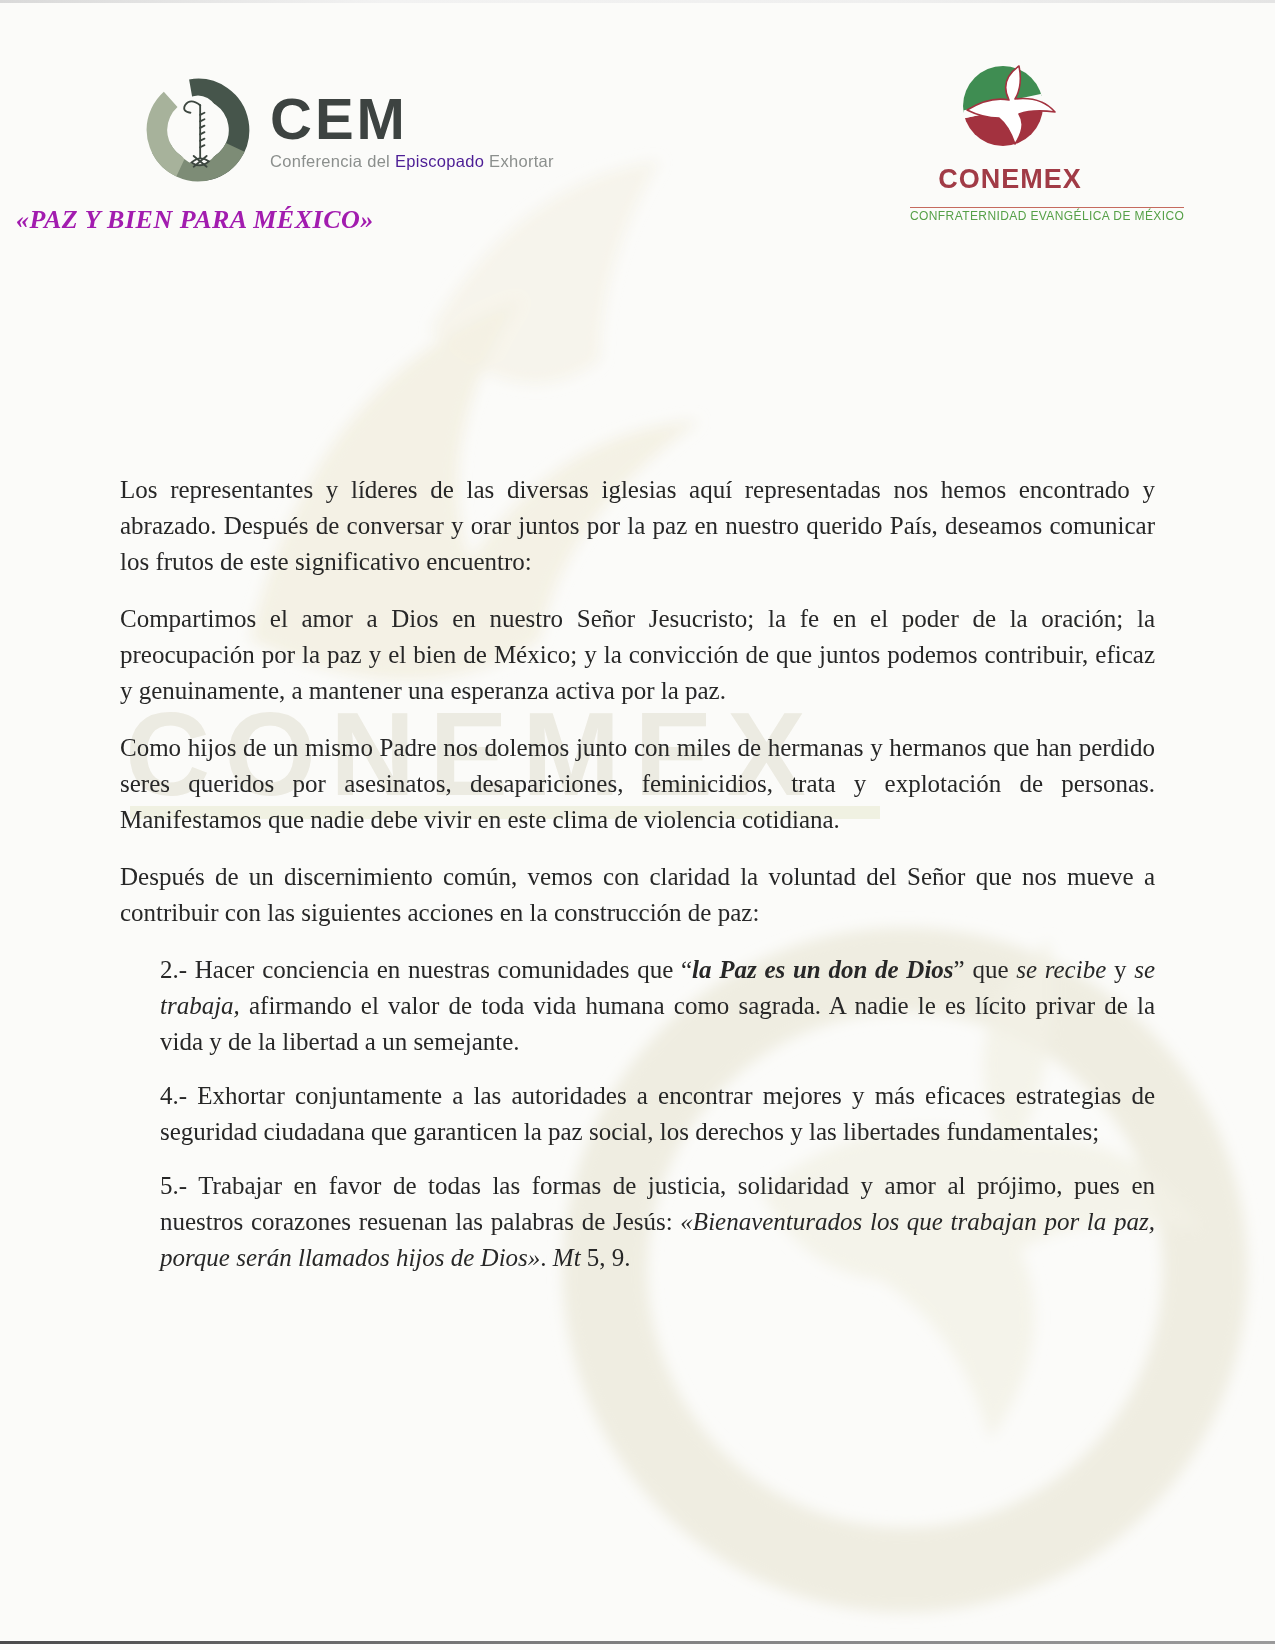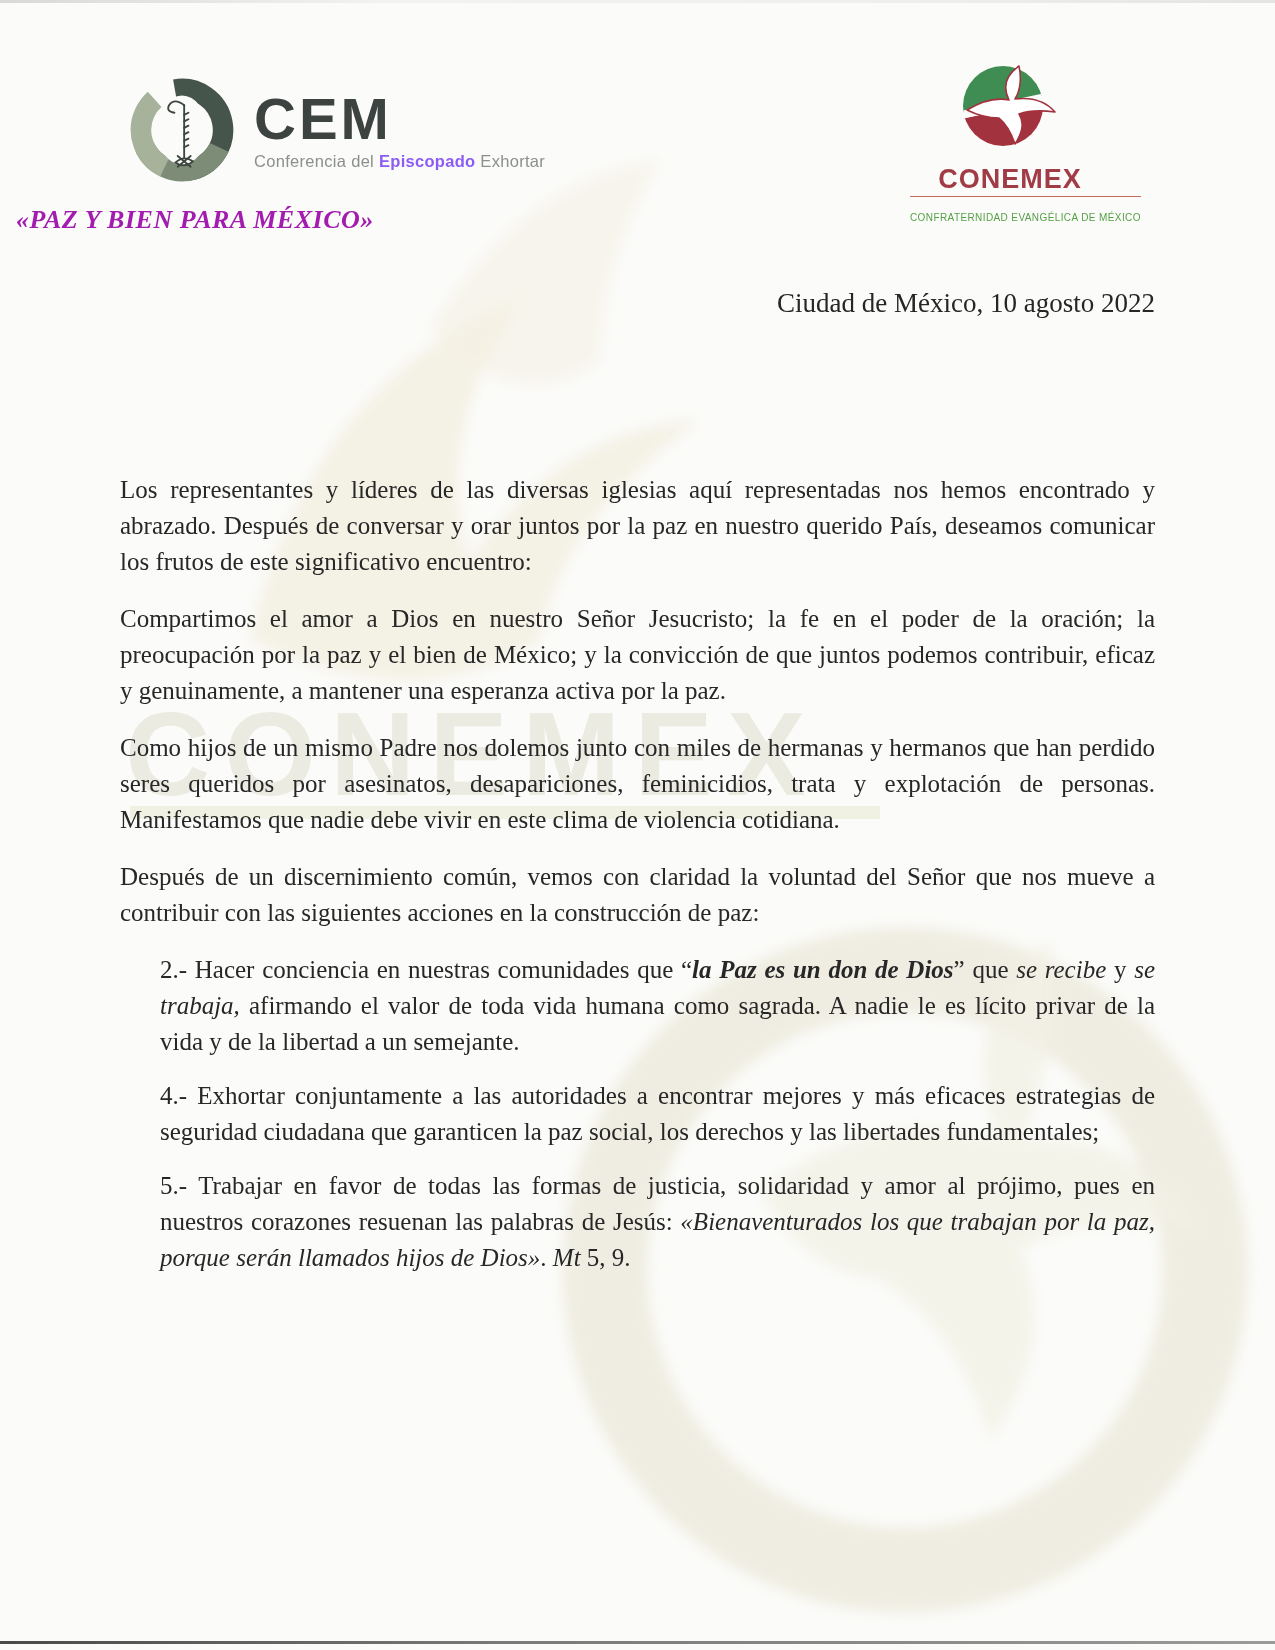--- a/index.html
+++ b/index.html
@@ -17,41 +17,41 @@
     position:absolute;top:0;left:0;width:100%;height:3px;
     background:linear-gradient(to right,#d9d9d9,#f2f2f2 30%,#efefef 70%,#e4e4e4);
   }
   .scan-bottom-edge{
     position:absolute;left:0;bottom:6px;width:100%;height:3px;
     background:linear-gradient(to right,#4a4a4a,#7a7a7a 40%,#8a8a8a 70%,#9a9a9a);
   }
   
   .watermark{position:absolute;inset:0;pointer-events:none;}
   
-  .cem-block{position:absolute;left:128px;top:76px;display:flex;align-items:center;}
+  .cem-block{position:absolute;left:144px;top:76px;display:flex;align-items:center;}
   .cem-text{margin-left:18px;}
   .cem-acronym{
     font-family:"Liberation Sans", sans-serif;
     font-weight:bold;font-size:58px;line-height:58px;
     letter-spacing:3px;color:#3d4341;
   }
   .cem-tagline{
     font-family:"Liberation Sans", sans-serif;
     font-size:16.5px;color:#8b8f8d;margin-top:4px;letter-spacing:.3px;
   }
-  .cem-tagline .bold{font-weight:bold;color:#8b5cf6;}
+  .cem-tagline .bold{font-weight:normal;color:#4c1d95;}
   .conemex-block{position:absolute;left:910px;top:58px;width:200px;text-align:center;}
   .conemex-name{
     font-family:"Liberation Sans", sans-serif;
     font-weight:bold;font-size:27px;letter-spacing:1px;color:#a13b46;margin-top:2px;
   }
   .conemex-tagline{
     font-family:"Liberation Sans", sans-serif;
-    font-size:10px;color:#55a047;letter-spacing:.4px;white-space:nowrap;
-    border-top:1px solid #c56a5e;padding-top:15px;display:inline-block;margin-top:1px;
+    font-size:12px;color:#55a047;letter-spacing:.4px;white-space:nowrap;
+    border-top:1px solid #c56a5e;padding-top:1px;display:inline-block;margin-top:12px;
   }
   
   .title{
     position:absolute;top:205px;left:16px;width:1215px;text-align:left;
     font-weight:bold;font-style:italic;font-size:26px;letter-spacing:.5px;color:#a21caf;
   }
   .dateline{
     position:absolute;top:288px;left:120px;width:1035px;text-align:right;
     font-size:27px;color:#262626;
   }
@@ -130,21 +130,20 @@
         <rect x="5" y="44" width="110" height="8" fill="#fbfbf9" transform="rotate(-12 58 48)"></rect>
       </g>
       <path d="M22 52 Q45 38 64 42 Q54 22 74 8 Q78 28 70 41 Q96 38 110 54 Q88 51 74 56 Q82 68 70 86 Q64 68 54 60 Q38 60 22 52 Z" fill="#ffffff" stroke="#a3323f" stroke-width="1.6" stroke-linejoin="round"></path>
     </svg>
     <div class="conemex-name">CONEMEX</div>
     <div class="conemex-tagline">CONFRATERNIDAD EVANGÉLICA DE MÉXICO</div>
   </div>
 
   <div class="title">«PAZ Y BIEN PARA MÉXICO»</div>
 
-  <div class="dateline">Ciudad de México, 10 agosto 2022</div>
 
 
   <div class="body-flow">
     <div>
         <div class="paragraph"><span class="seg regular">Los representantes y líderes de las diversas iglesias aquí representadas nos hemos encontrado y abrazado. Después de conversar y orar juntos por la paz en nuestro querido País, deseamos comunicar los frutos de este significativo encuentro:</span></div>
         <div class="paragraph"><span class="seg regular">Compartimos el amor a Dios en nuestro Señor Jesucristo; la fe en el poder de la oración; la preocupación por la paz y el bien de México; y la convicción de que juntos podemos contribuir, eficaz y genuinamente, a mantener una esperanza activa por la paz.</span></div>
         <div class="paragraph"><span class="seg regular">Como hijos de un mismo Padre nos dolemos junto con miles de hermanas y hermanos que han perdido seres queridos por asesinatos, desapariciones, feminicidios, trata y explotación de personas. Manifestamos que nadie debe vivir en este clima de violencia cotidiana.</span></div>
         <div class="paragraph"><span class="seg regular">Después de un discernimiento común, vemos con claridad la voluntad del Señor que nos mueve a contribuir con las siguientes acciones en la construcción de paz:</span></div>
       </div>
     <div>

